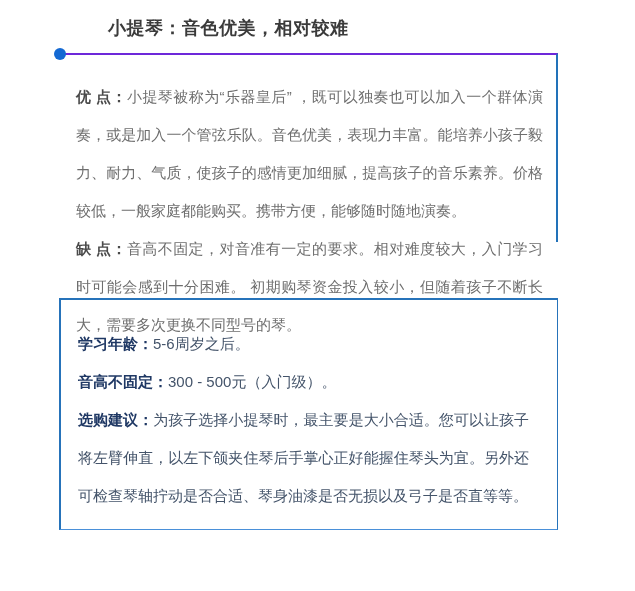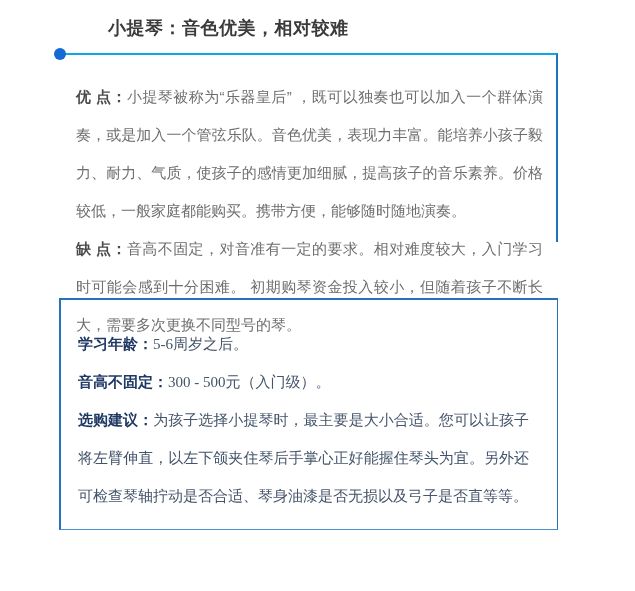--- a/index.html
+++ b/index.html
@@ -20,21 +20,21 @@
     color: #3b3b3b;
     letter-spacing: 0.5px;
     margin-left: 30px;
   }
 
   
   .pros-cons-box {
     position: absolute;
     left: 60px; top: 53px;
     width: 498px; height: 189px;
-    border-top: 2px solid #0ea5e9;
+    border-top: 2px solid #6d28d9;
     border-right: 2px solid #2272b9;
     padding: 23px 13px 6px 16px;
   }
   .corner-dot {
     position: absolute;
     left: -6px; top: -7px;
     width: 12px; height: 12px;
     border-radius: 50%;
     background: #1469d3;
   }
@@ -49,21 +49,20 @@
   
   .info-box {
     position: absolute;
     left: 59px; top: 298px;
     width: 499px; height: 232px;
     border: 1px solid #2673ba;
     border-top-width: 2px;
     border-left-width: 2px;
     border-bottom-color: #4a90d9;
     padding: 25px 28px 4px 17px;
-    font-family: Liberation Serif, serif;
   }
   .info-par {
     font-size: 15px;
     line-height: 38px;
     text-align: justify;
     color: #44546a;
   }
   .info-label { font-weight: bold; color: #1f3864; }
 </style>
 </head>

